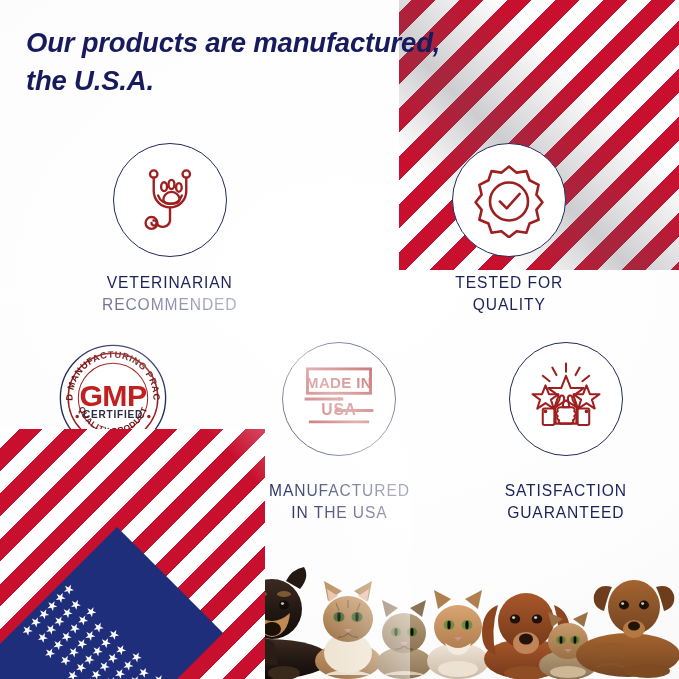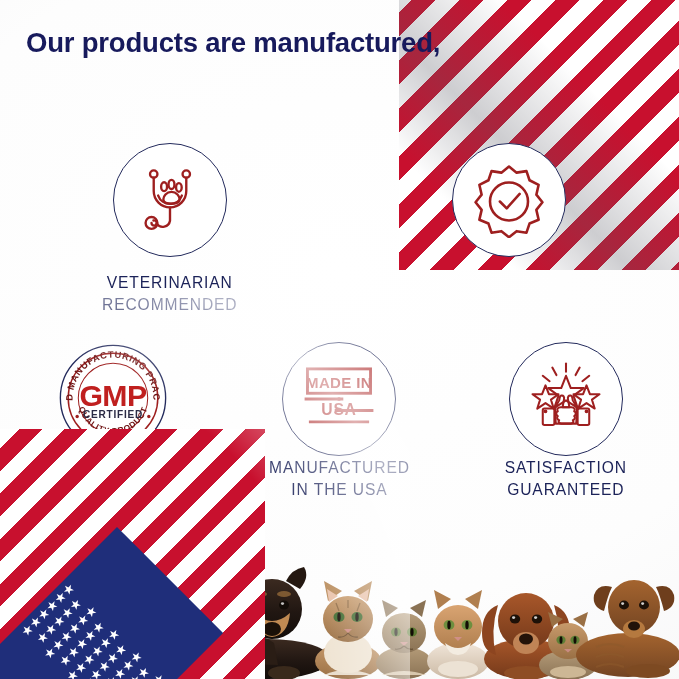--- a/index.html
+++ b/index.html
@@ -83,20 +83,21 @@
 
   
   #headline{
     position:absolute;left:26px;top:24px;
     width:470px;
     color:#171a5c;
     font-size:27.5px;
     font-weight:bold;
     line-height:1.37;
     letter-spacing:-0.2px;
+    font-style:italic;
   }
   #headline .ln{display:block;}
 
   
   #grid{
     position:absolute;left:0;top:143px;
     width:679px;
   }
   .badge-row{
     display:flex;
@@ -116,21 +117,21 @@
   .ring.naked{border:none;background:transparent;}
   .badge-label{
     margin-top:15px;
     text-align:center;
     color:#1b2258;
     font-size:15.6px;
     letter-spacing:.9px;
     line-height:1.42;
     white-space:pre-line;
   }
-  .row2 .badge-label{margin-top:1px;}
+  .row2 .badge-label{margin-top:24px;}
   #grid .row2{margin-top:26px;}
 
   
   #pets{
     position:absolute;left:196px;bottom:0;
     width:487px;height:136px;
   }
   #pets svg{display:block;width:100%;height:100%;}
 </style>
 </head>
@@ -138,20 +139,21 @@
 
 <div id="stage">
 
   <div class="flag-corner" id="flag-tr">
     <div class="stripes"></div>
     <div class="shade"></div>
   </div>
 
   <div id="headline">
     <span class="ln">Our products are manufactured,</span>
+    <span class="ln">the U.S.A.</span>
   </div>
 
   <div id="grid">
 
     <div class="badge-row row1">
 
       <div class="badge">
         <div class="ring">
           <svg width="74" height="74" viewBox="0 0 100 100">
             <g fill="none" stroke="#9e1f1f" stroke-width="3.2" stroke-linecap="round" stroke-linejoin="round">
@@ -177,20 +179,22 @@
       <div class="badge">
         <div class="ring">
           <svg width="76" height="76" viewBox="0 0 100 100">
             <g fill="none" stroke="#9e1f1f" stroke-width="3.4" stroke-linecap="round" stroke-linejoin="round">
               <path d="M50 6 L60 14 L73 12 L77 24 L89 30 L86 43 L94 53 L86 63 L89 76 L77 81 L73 93 L60 91 L50 99 L40 91 L27 93 L23 81 L11 76 L14 63 L6 53 L14 43 L11 30 L23 24 L27 12 L40 14 Z"></path>
               <circle cx="50" cy="52" r="25"></circle>
               <path d="M38 52 L47 61 L64 42"></path>
             </g>
           </svg>
         </div>
+        <div class="badge-label">TESTED FOR
+QUALITY</div>
       </div>
     </div>
 
     <div class="badge-row row2">
 
       <div class="badge">
         <div class="ring naked">
           <svg width="114" height="114" viewBox="0 0 200 200">
             <defs>
               <path id="arcTop" d="M 28 100 A 72 72 0 0 1 172 100"></path>

